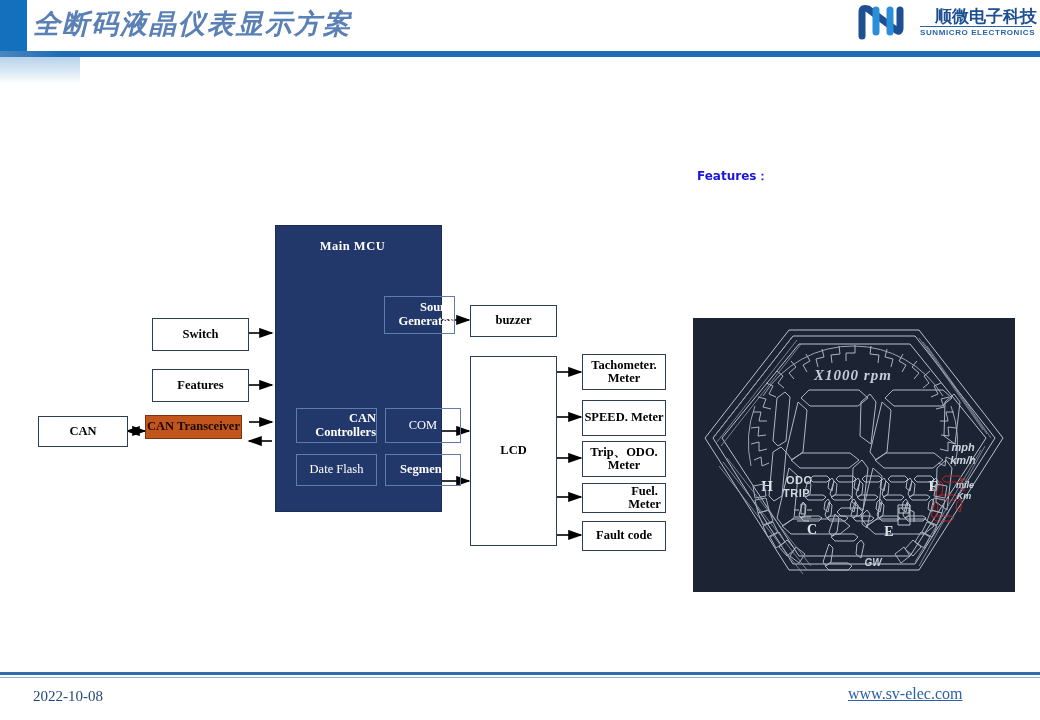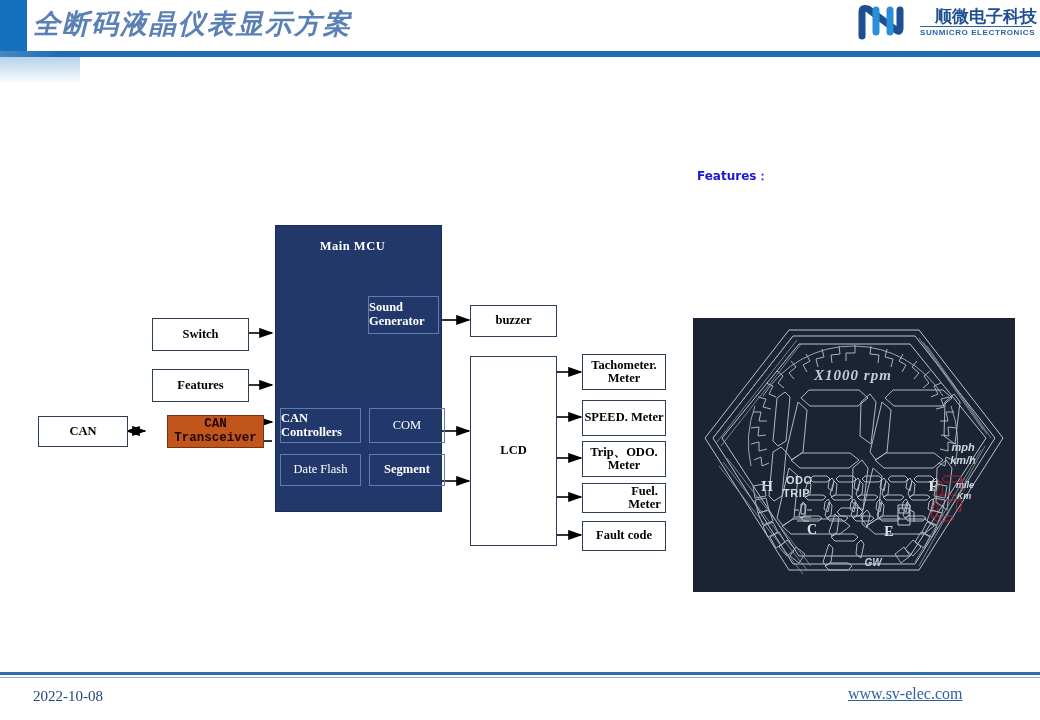--- a/index.html
+++ b/index.html
@@ -44,22 +44,22 @@
      justify-content:center;text-align:center;line-height:1.08;}
   .bx-w{background:#ffffff;border:1px solid #2c3e55;color:#000;
      font-family:"Liberation Serif",serif;font-weight:700;font-size:12.5px;}
   .bx-or{background:#c1551c;border:1px solid #7a3310;color:#1a0a04;
      font-family:"Liberation Serif",serif;font-weight:700;font-size:12.5px;}
   #mcu{position:absolute;left:275px;top:225px;width:165px;height:285px;
      background:#22386b;border:1px solid #1b2d57;}
   #mcu-title{position:absolute;left:0;top:13px;width:153px;text-align:center;color:#fff;
      font-family:"Liberation Serif",serif;font-weight:700;font-size:12.5px;letter-spacing:0.5px;}
   .bx-in{position:absolute;box-sizing:border-box;background:transparent;border:1px solid #5d7cb0;
-     color:#ffffff;display:flex;align-items:center;justify-content:center;text-align:left;
-     font-family:"Liberation Serif",serif;font-size:12.5px;line-height:1.1;}
+     color:#ffffff;display:flex;align-items:center;justify-content:center;text-align:right;
+     font-family:"Liberation Serif",serif;font-size:12.5px;line-height:1.1;margin-left:16px;}
   .bold{font-weight:700;}
   .reg{font-weight:400;}
   
   #footer{position:absolute;left:0;top:672px;width:1040px;height:48px;}
   .ft-rule{position:absolute;left:0;top:0;width:1040px;height:3px;
      background:linear-gradient(90deg,#2e6cab 0%,#2e6cab 100%);}
   .ft-rule2{position:absolute;left:0;top:5px;width:1040px;height:1px;background:#8fb2d6;}
   #ft-date{position:absolute;left:33px;top:16px;font-family:"Liberation Serif",serif;
      font-size:15px;color:#24487c;font-weight:400;}
   #ft-company{position:absolute;left:255px;top:15px;font-family:"Liberation Serif",serif;
@@ -328,21 +328,21 @@
     <div class="bx-in bold" style="left:92px;top:70px;width:71px;height:38px;">Sound Generator</div>
     <div class="bx-in bold" style="left:4px;top:182px;width:81px;height:35px;">CAN Controllers</div>
     <div class="bx-in reg" style="left:93px;top:182px;width:76px;height:35px;">COM</div>
     <div class="bx-in reg" style="left:4px;top:228px;width:81px;height:32px;">Date Flash</div>
     <div class="bx-in bold" style="left:93px;top:228px;width:76px;height:32px;">Segment</div>
   </div>
 
   <div class="bx bx-w" style="left:152px;top:228px;width:97px;height:33px;">Switch</div>
   <div class="bx bx-w" style="left:152px;top:279px;width:97px;height:33px;">Features</div>
   <div class="bx bx-w" style="left:38px;top:326px;width:90px;height:31px;">CAN</div>
-  <div class="bx bx-or" style="left:167px;top:325px;width:97px;height:33px;font-family:Liberation Mono, monospace;">CAN Transceiver</div>
+  <div class="bx bx-or" style="left:145px;top:325px;width:97px;height:24px;">CAN Transceiver</div>
 
   <div class="bx bx-w" style="left:470px;top:215px;width:87px;height:32px;">buzzer</div>
   <div class="bx bx-w" style="left:470px;top:266px;width:87px;height:190px;">LCD</div>
   <div class="bx bx-w" style="left:582px;top:264px;width:84px;height:36px;">Tachometer. Meter</div>
   <div class="bx bx-w" style="left:582px;top:310px;width:84px;height:36px;">SPEED. Meter</div>
   <div class="bx bx-w" style="left:582px;top:351px;width:84px;height:36px;">Trip、ODO. Meter</div>
   <div class="bx bx-w" style="left:582px;top:393px;width:84px;height:30px;padding-left:41px;">Fuel. Meter</div>
   <div class="bx bx-w" style="left:582px;top:431px;width:84px;height:30px;">Fault code</div>
 </div>
 

